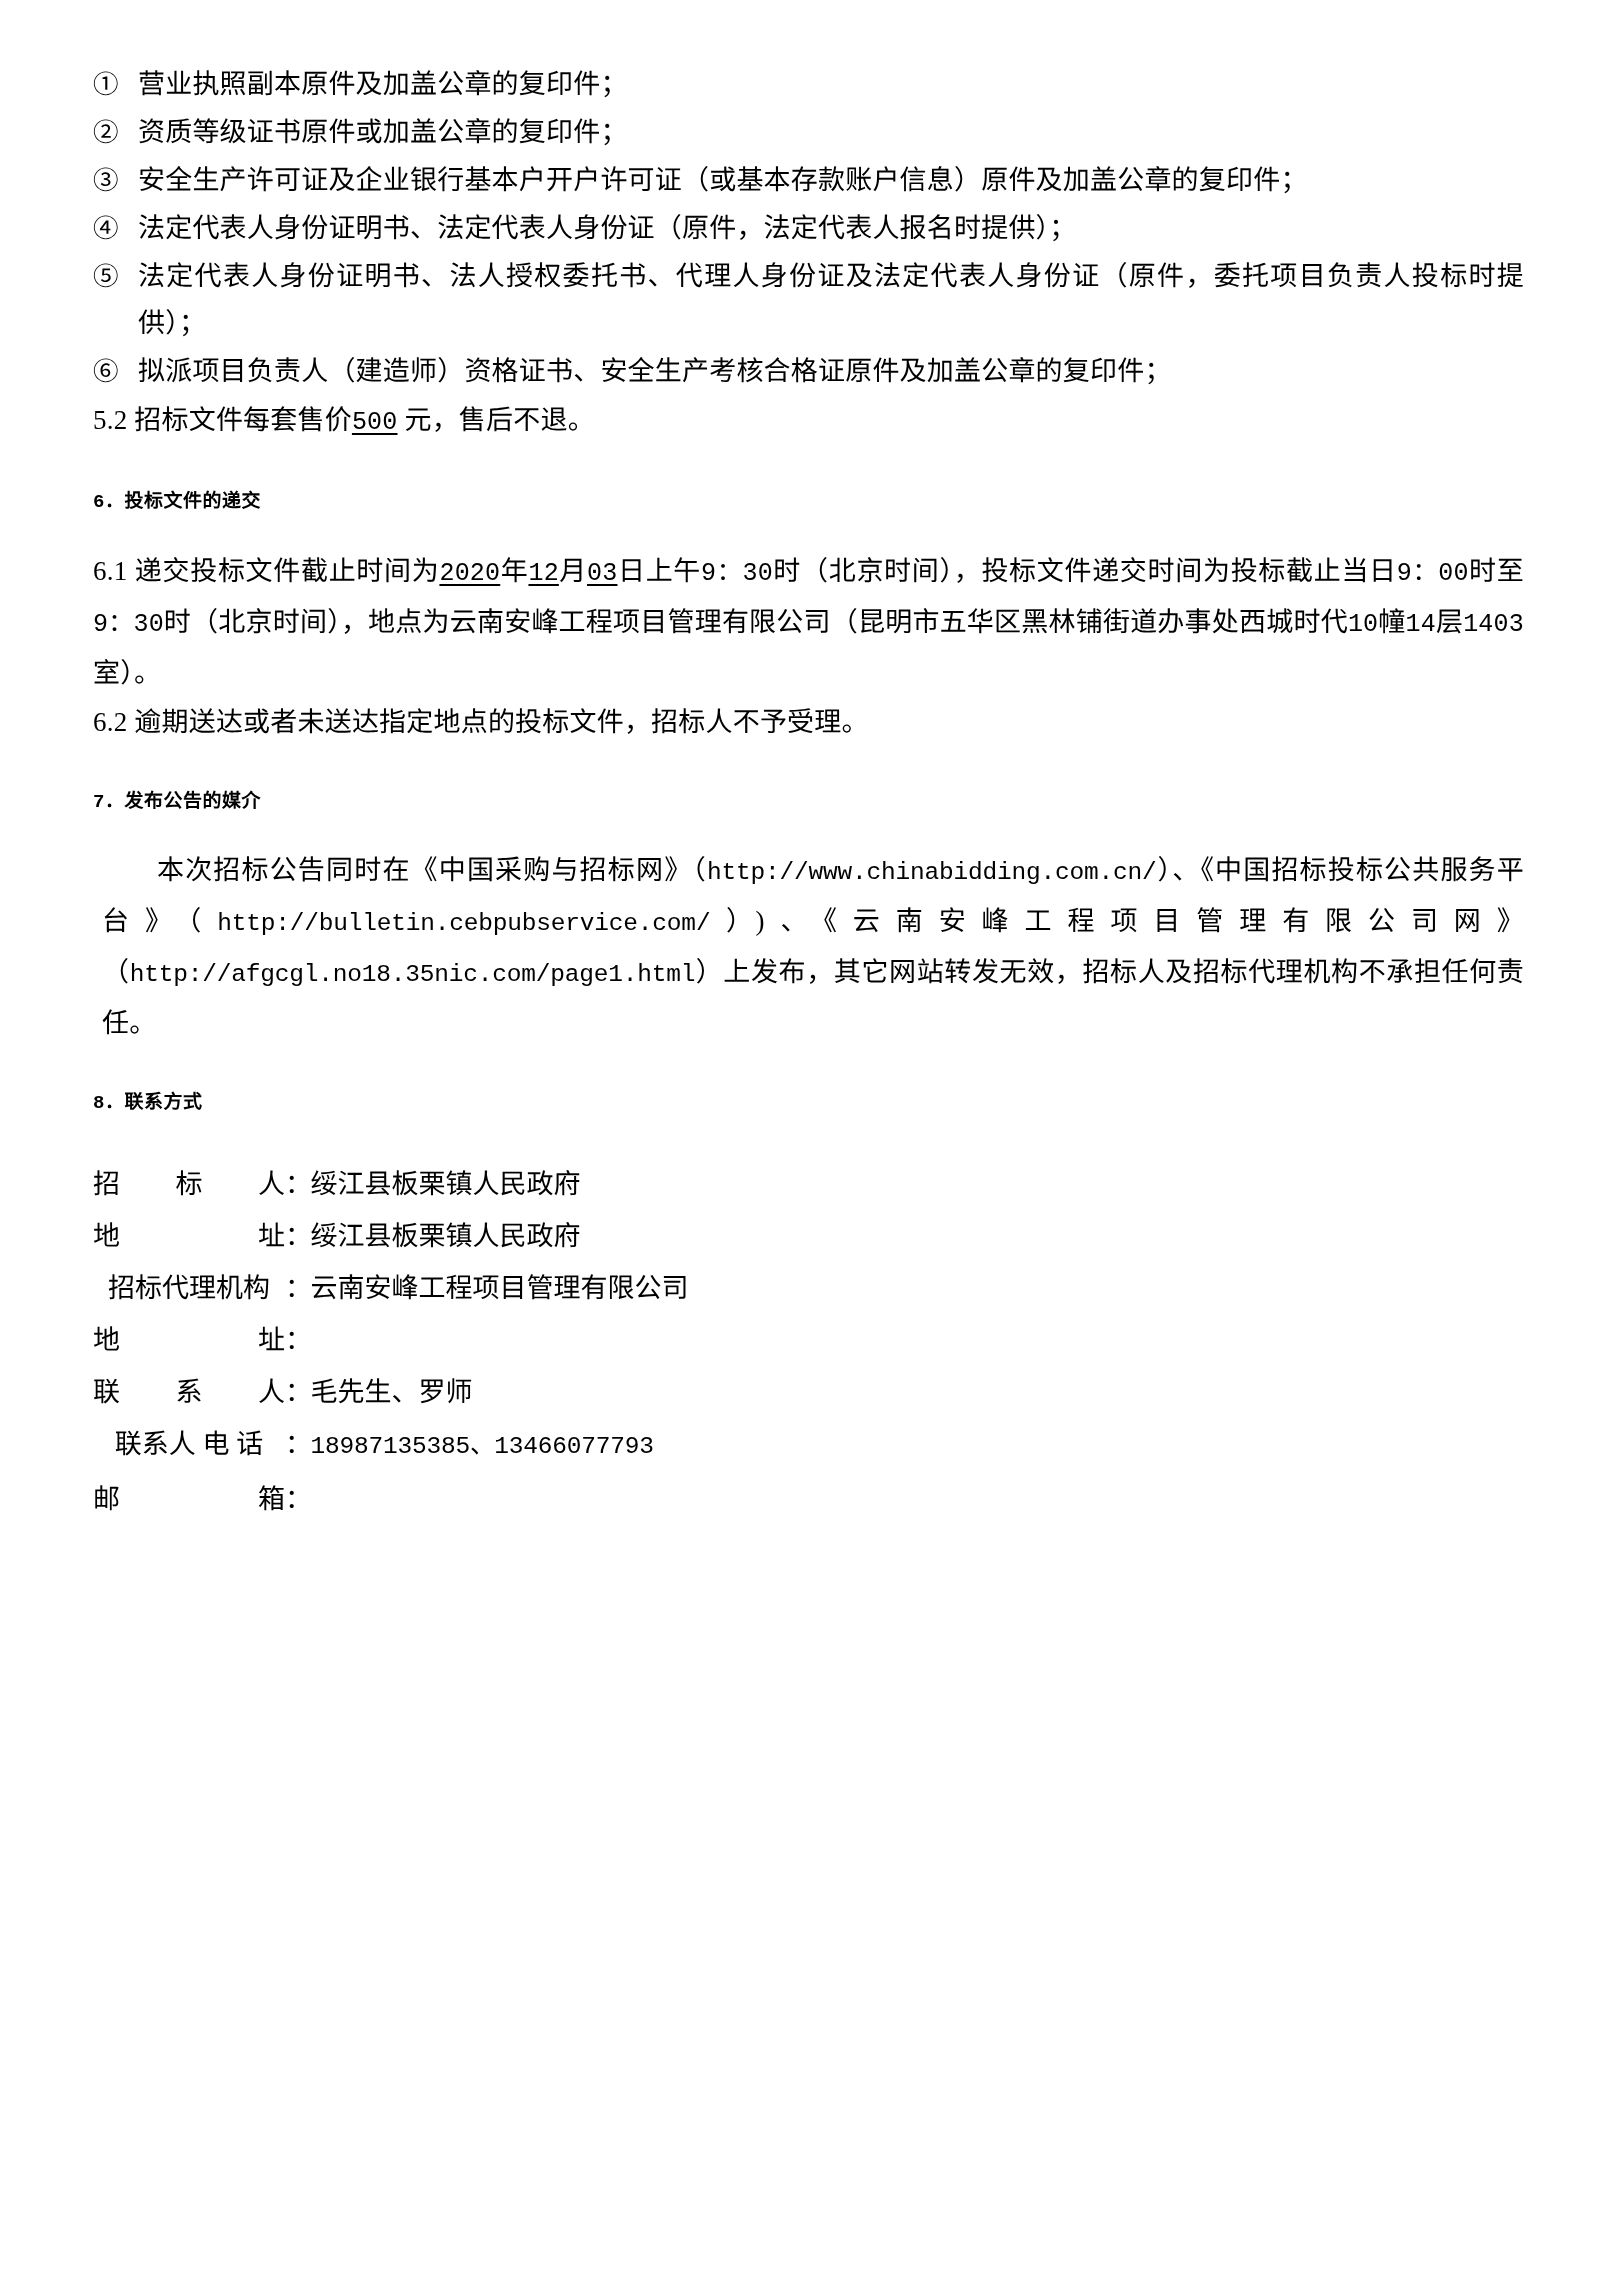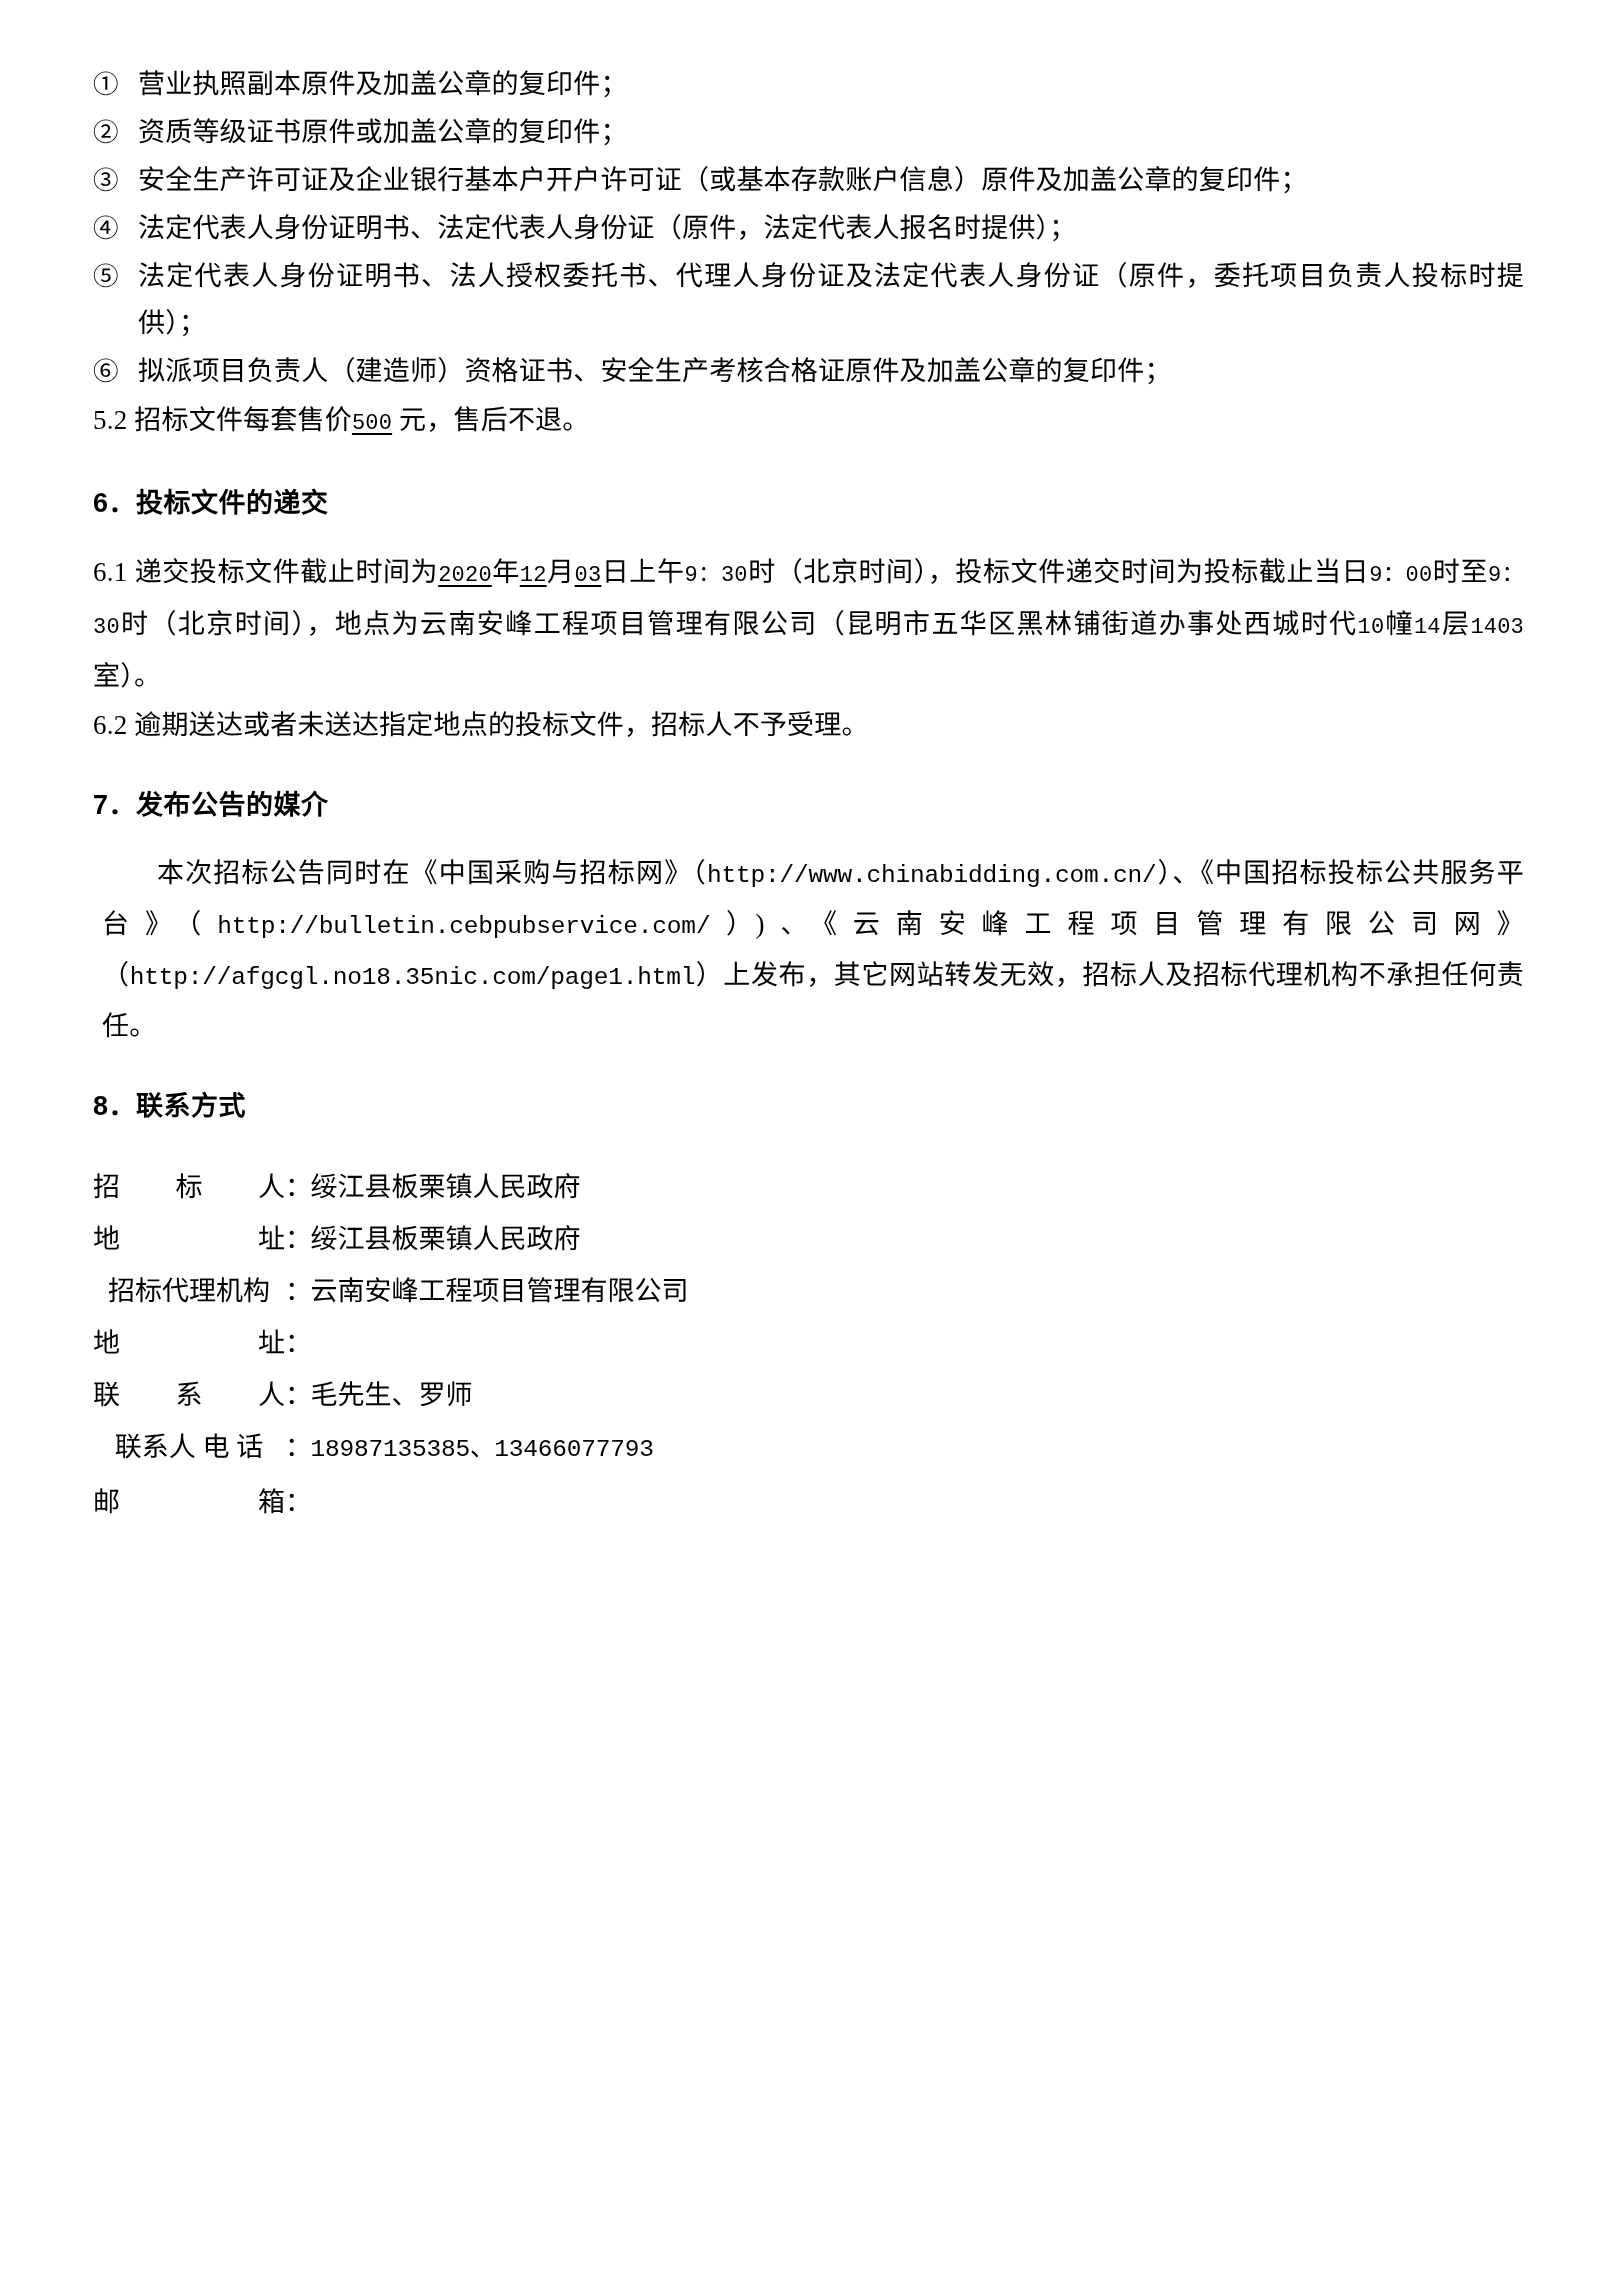--- a/index.html
+++ b/index.html
@@ -51,43 +51,43 @@
     letter-spacing: 0.2px;
     margin: 0;
   }
   .para.indent2 {
     text-indent: 55px;
     margin-left: 9px;
   }
 
   
   .heading {
-    font-family: Liberation Sans, sans-serif;
+    font-family: Liberation Mono, monospace;
     font-weight: bold;
-    font-size: 27px;
+    font-size: 19px;
     line-height: 45px;
     margin: 33px 0 21.6px 0;
     letter-spacing: 0.5px;
   }
 
   
   .ul {
     text-decoration: underline;
     text-underline-offset: 3.9px;
   }
 
   
   .mono {
     font-family: "Liberation Mono", "DejaVu Sans Mono", monospace;
     font-size: 24.5px;
     letter-spacing: -0.2px;
   }
   .num {
     font-family: "Liberation Mono", "DejaVu Sans Mono", monospace;
-    font-size: 22px;
+    font-size: 25px;
   }
 
   
   .contact-row {
     display: flex;
     align-items: baseline;
     font-size: 27px;
     line-height: 52px;
   }
   .contact-row .key {

